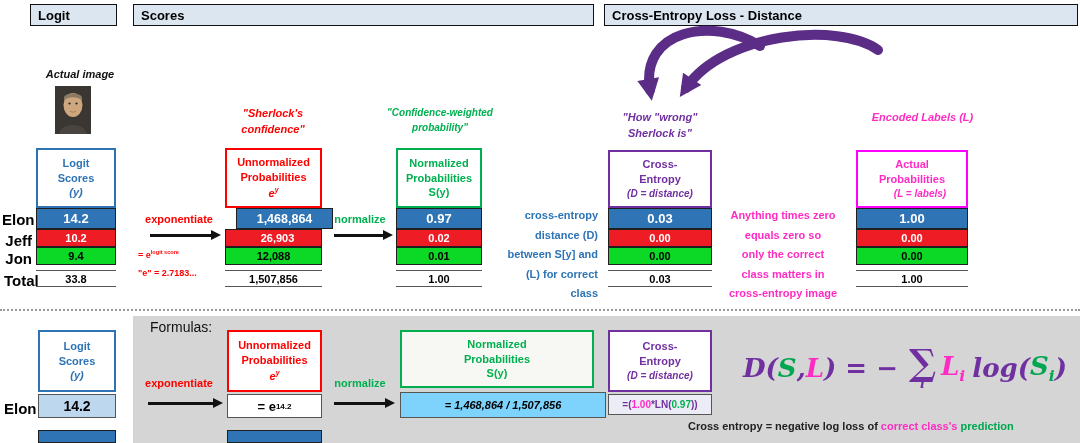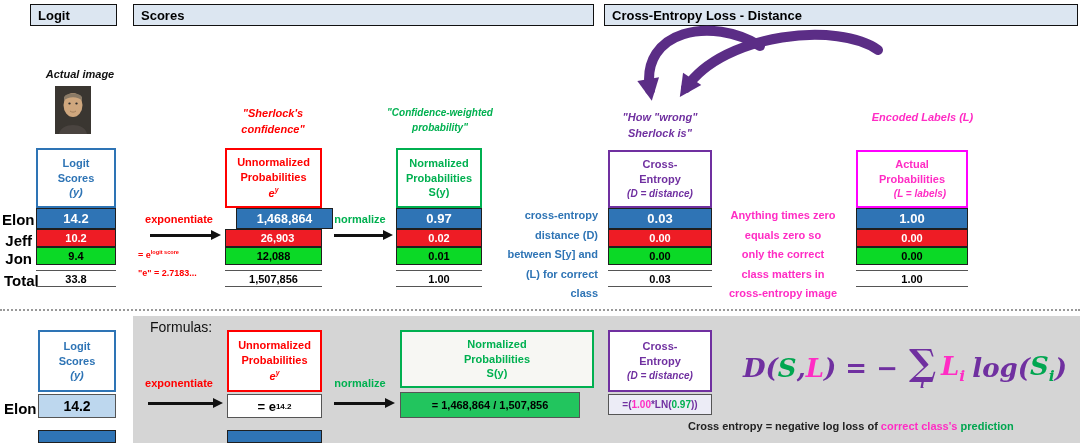--- a/index.html
+++ b/index.html
@@ -200,21 +200,21 @@
   <div class="abs" style="left:227px;top:430px;width:95px;height:13px;background:#2f74b5;border:1px solid #1f1f1f;"></div>
 
   <div class="abs green" style="left:328px;top:377px;width:64px;text-align:center;font-weight:bold;font-size:11px;">normalize</div>
   <div class="h-arrow" style="left:334px;top:402px;width:52px;"></div>
 
   <div class="titlebox green" style="left:400px;top:330px;width:194px;height:58px;border-color:#00b050;background:#f7f7f3;">
     <span>Normalized</span>
     <span>Probabilities</span>
     <span>S(y)</span>
   </div>
-  <div class="formula-cell" style="left:400px;top:392px;width:180px;height:26px;background:#22c55e;font-size:11px;">= 1,468,864 / 1,507,856</div>
+  <div class="formula-cell" style="left:400px;top:392px;width:206px;height:26px;background:#7dd3fc;font-size:11px;font-style:italic;">= 1,468,864 / 1,507,856</div>
 
   <div class="titlebox purple" style="left:608px;top:330px;width:104px;height:62px;border-color:#7030a0;">
     <span>Cross-</span>
     <span>Entropy</span>
     <span class="ital" style="font-size:10px;">(D = distance)</span>
   </div>
   <div class="formula-cell" style="left:608px;top:394px;width:104px;height:21px;background:#ececf6;font-size:10px;">
     <span class="purple">=(</span>
       <span class="pink">1.00</span>
       <span class="purple">*LN(</span>

